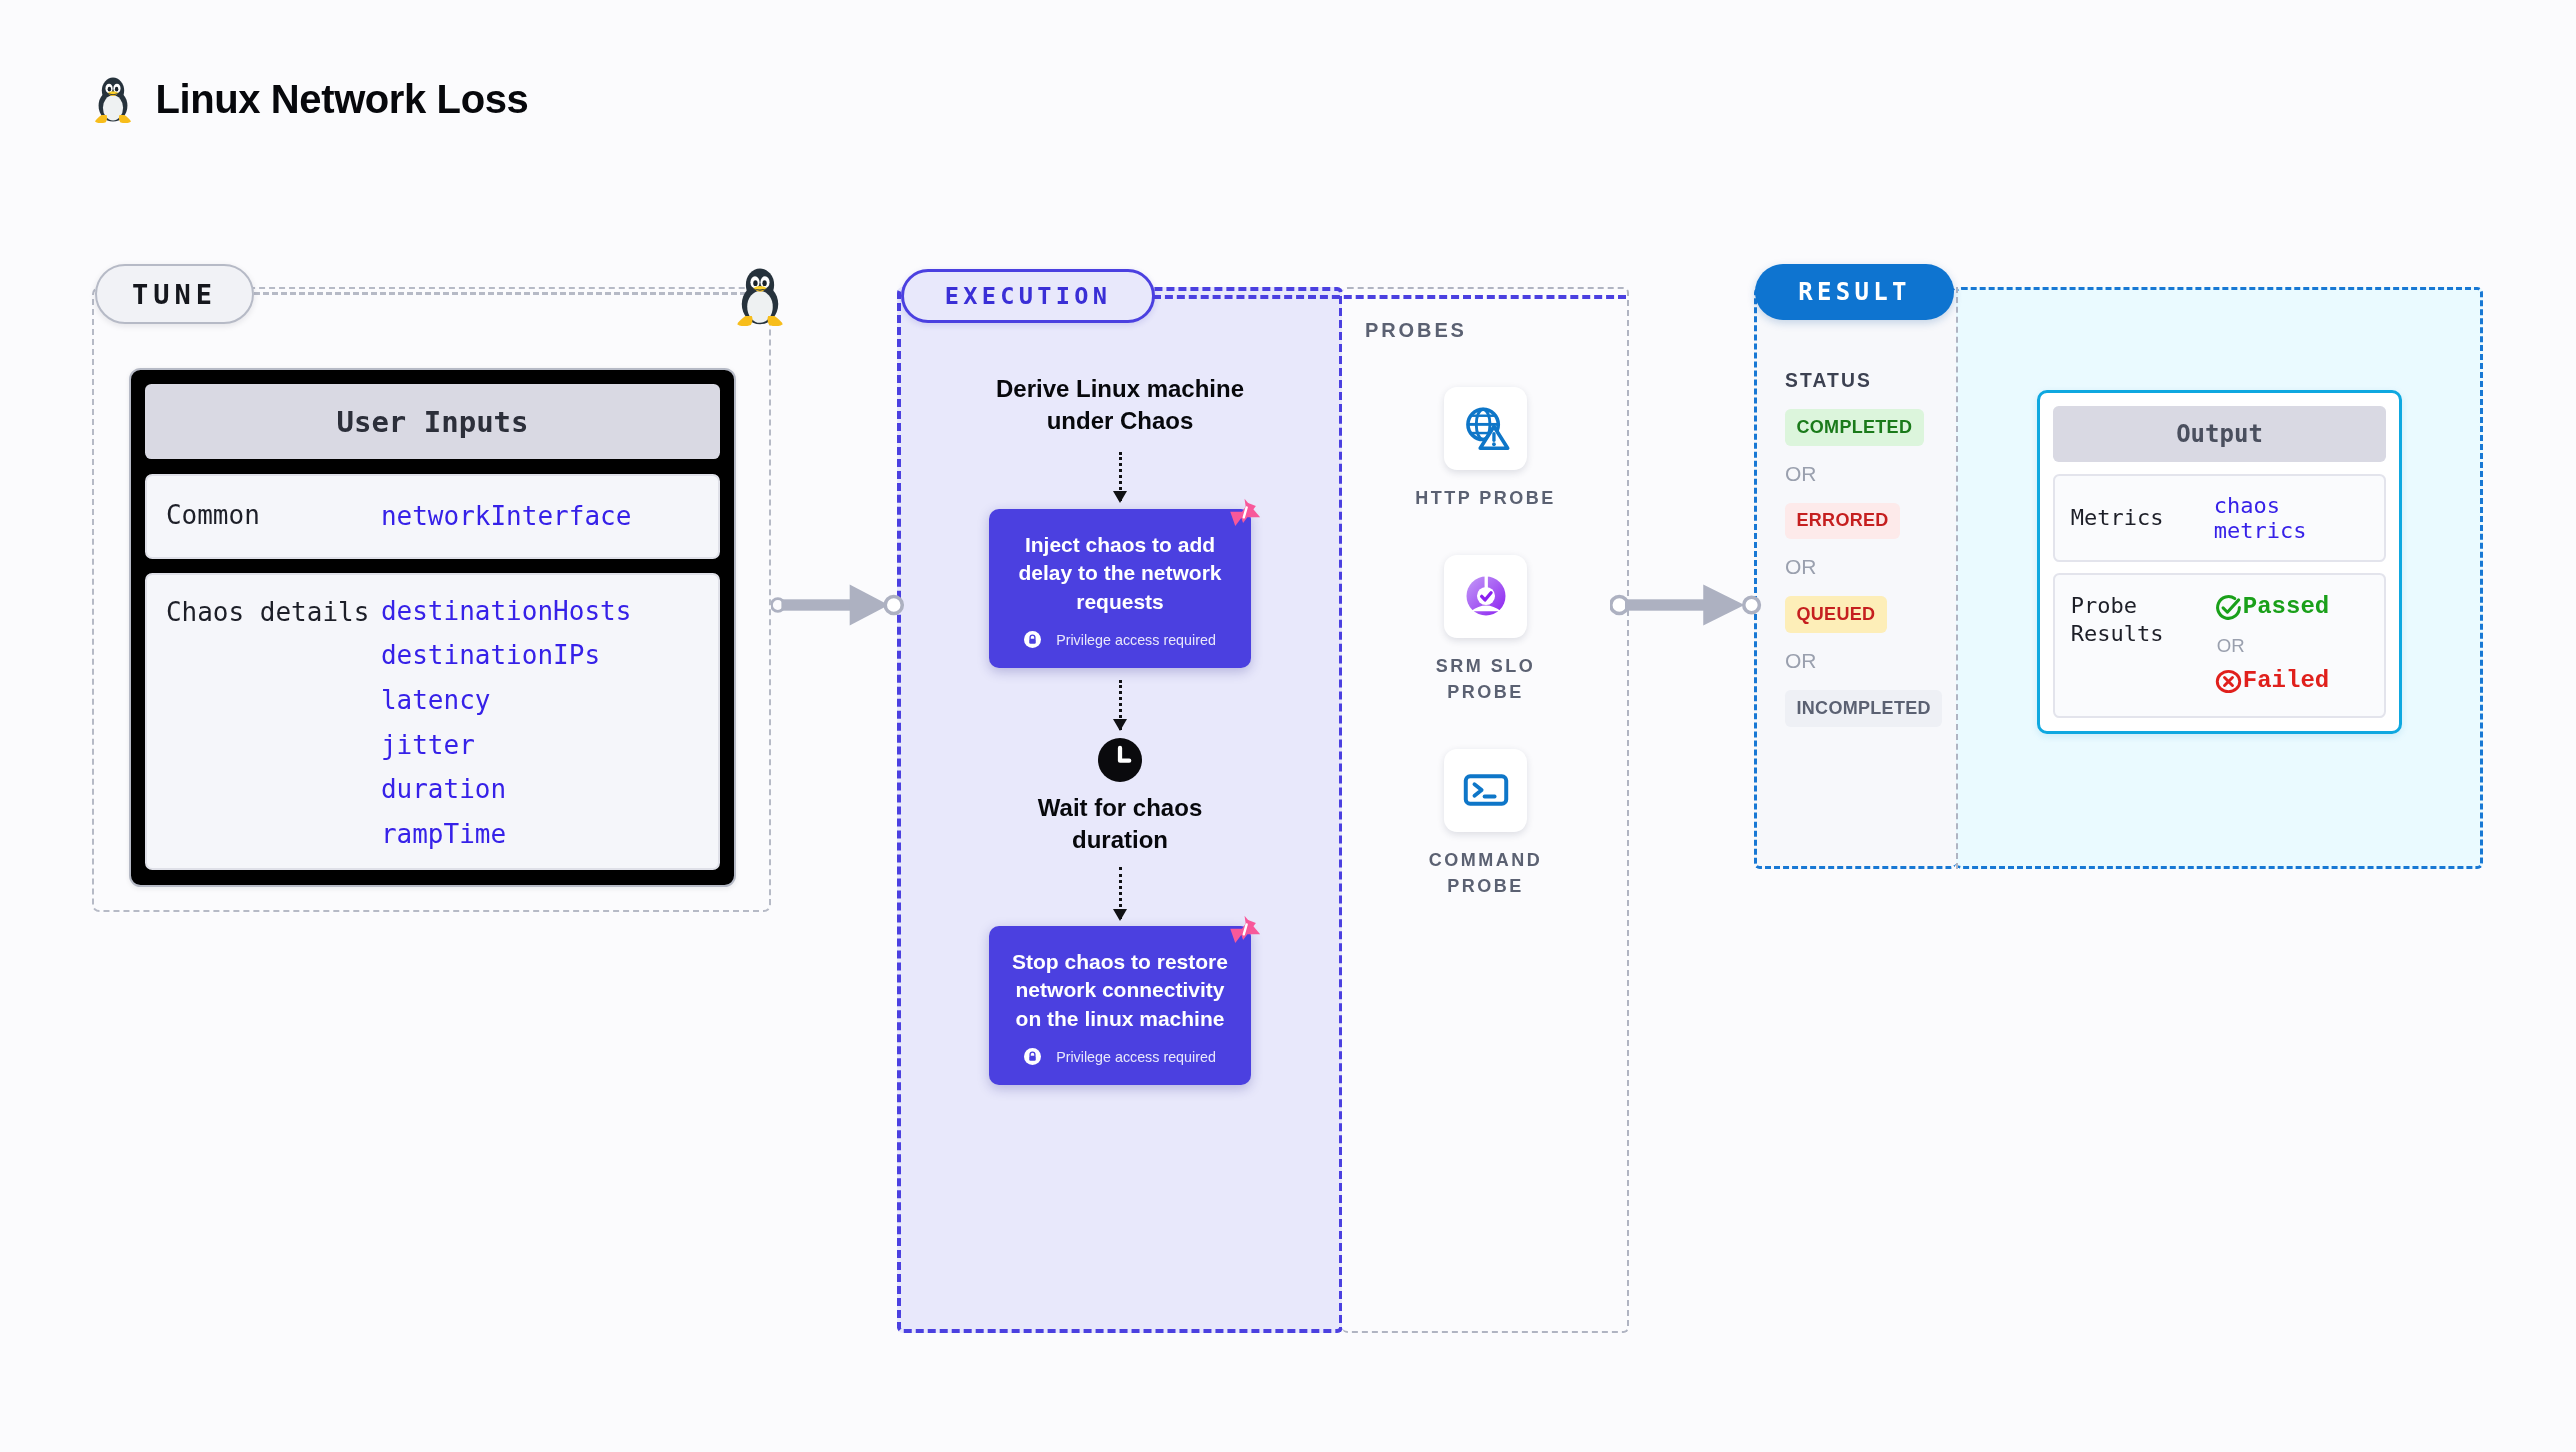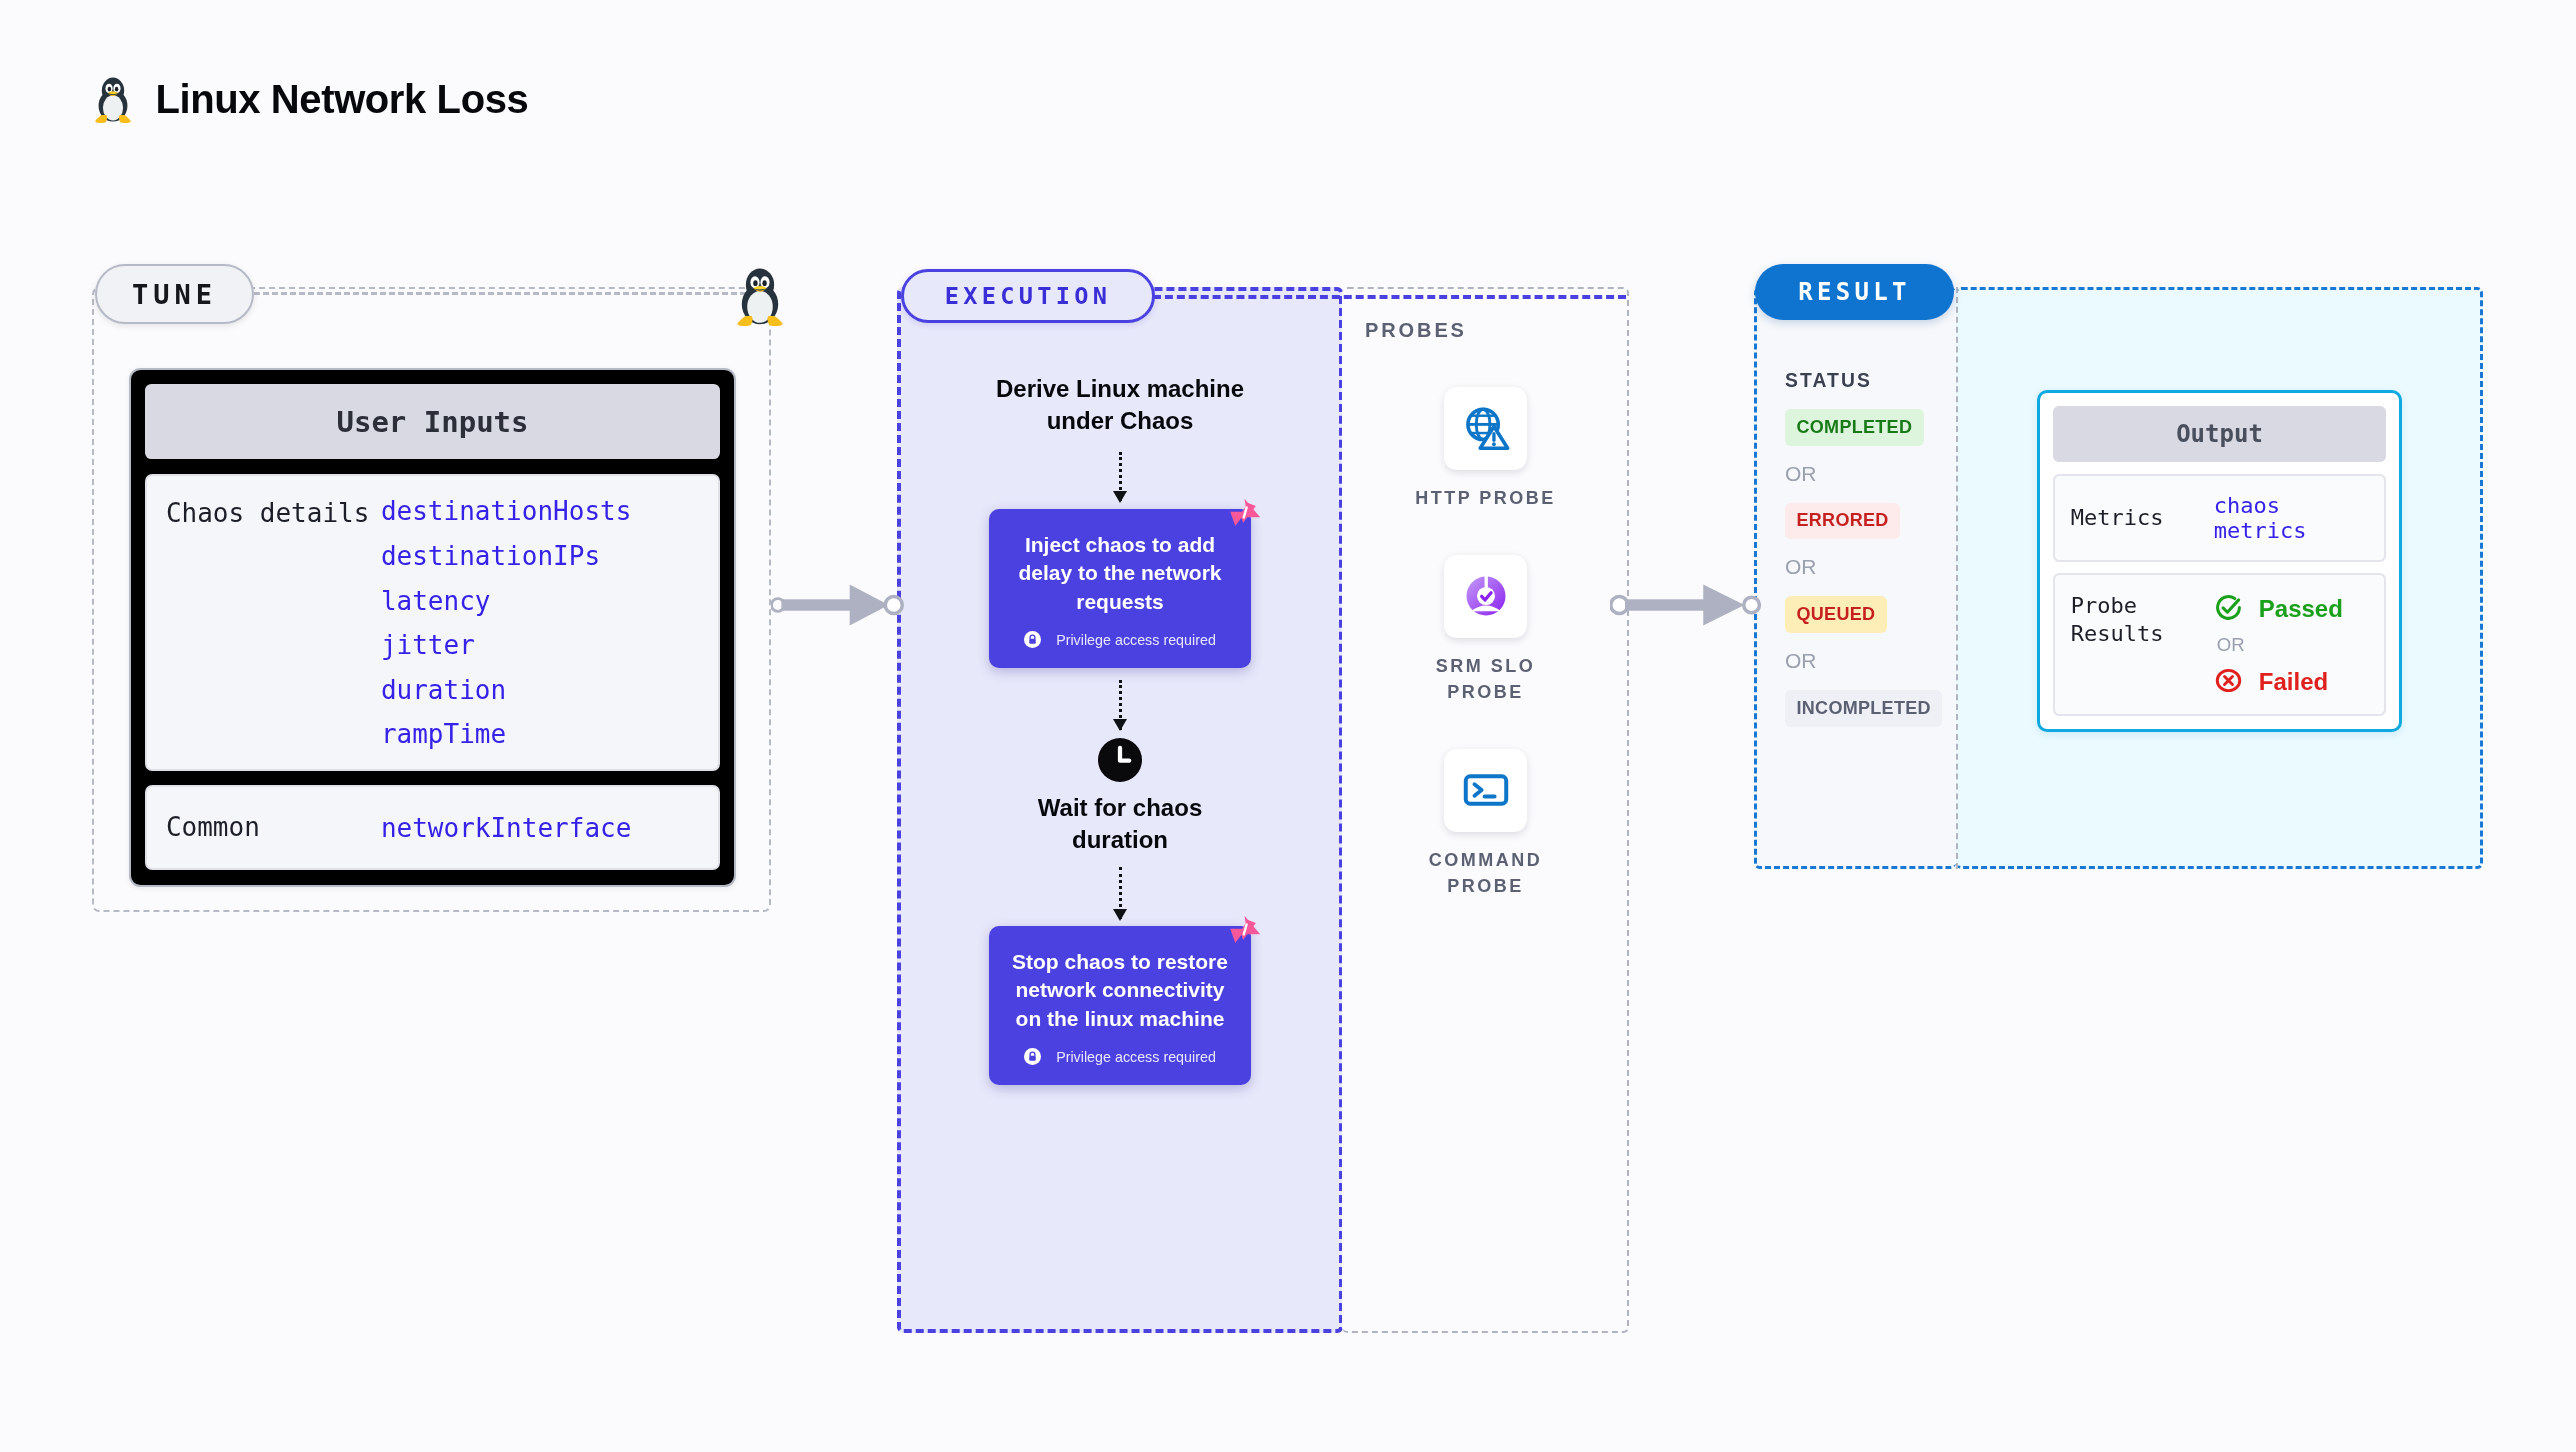--- a/index.html
+++ b/index.html
@@ -200,21 +200,21 @@
   }
   .out-row .olabel {
     font-family: "DejaVu Sans Mono", monospace; font-size: 22px;
     color: #1d1f28; width: 143px; flex: 0 0 143px; line-height: 1.26;
   }
   .out-row .oval {
     font-family: "DejaVu Sans Mono", monospace; font-size: 22px; color: #3621e8;
   }
   #row-metrics { align-items: center; min-height: 66px; }
   .pr-stack { display: flex; flex-direction: column; gap: 10px; padding-top: 1.4px; }
-  .pr-line { display: flex; align-items: center; gap: 16px; }
+  .pr-line { display: flex; align-items: flex-start; gap: 0; font-family: Liberation Mono, monospace; }
   .pr-line .ptext { font-size: 24px; font-weight: 700; }
   .pr-or { font-size: 18.6px; color: #9aa0ae; padding-left: 2.9px; }
 
   
   .stage-arrow { position: absolute; z-index: 8; }
 </style>
 </head>
 <body>
 
 <div id="header">
@@ -254,36 +254,36 @@
     <path d="M22 27 q7 7 14 0 q-7 4.5 -14 0z" fill="#f7bd1b"></path>
     <path d="M21.5 26.5 q7.5 -5 15 0 q-7.5 3 -15 0z" fill="#fcd12a"></path>
     <path d="M13 57 q-7 5 -9 9 q6 4 15 1 q3 -5 1 -10z" fill="#f7bd1b"></path>
     <path d="M45 57 q7 5 9 9 q-6 4 -15 1 q-3 -5 -1 -10z" fill="#f7bd1b"></path>
   </svg>
 </div>
 
 <div id="user-inputs-card">
   <div id="user-inputs-head">User Inputs</div>
 
+  <div class="ui-row" id="row-common">
+    <div class="rlabel">Common</div>
+    <div class="rvals">
+      <span>networkInterface</span>
+    </div>
+  </div>
+
   <div class="ui-row" id="row-chaos">
     <div class="rlabel">Chaos details</div>
     <div class="rvals">
       <span>destinationHosts</span>
       <span>destinationIPs</span>
       <span>latency</span>
       <span>jitter</span>
       <span>duration</span>
       <span>rampTime</span>
-    </div>
-  </div>
-
-  <div class="ui-row" id="row-common">
-    <div class="rlabel">Common</div>
-    <div class="rvals">
-      <span>networkInterface</span>
     </div>
   </div>
 </div>
 
 <div class="stage-arrow" style="left:771px; top:573px;">
   <svg width="136" height="64" viewBox="0 0 190 90">
     <circle cx="9" cy="45" r="9" fill="#fbfbfd" stroke="#adb1c1" stroke-width="4"></circle>
     <rect x="14" y="37" width="105" height="16" fill="#adb1c1"></rect>
     <polygon points="110,16 110,74 165,45" fill="#adb1c1"></polygon>
     <circle cx="172" cy="45" r="12" fill="#fff" stroke="#adb1c1" stroke-width="5"></circle>

